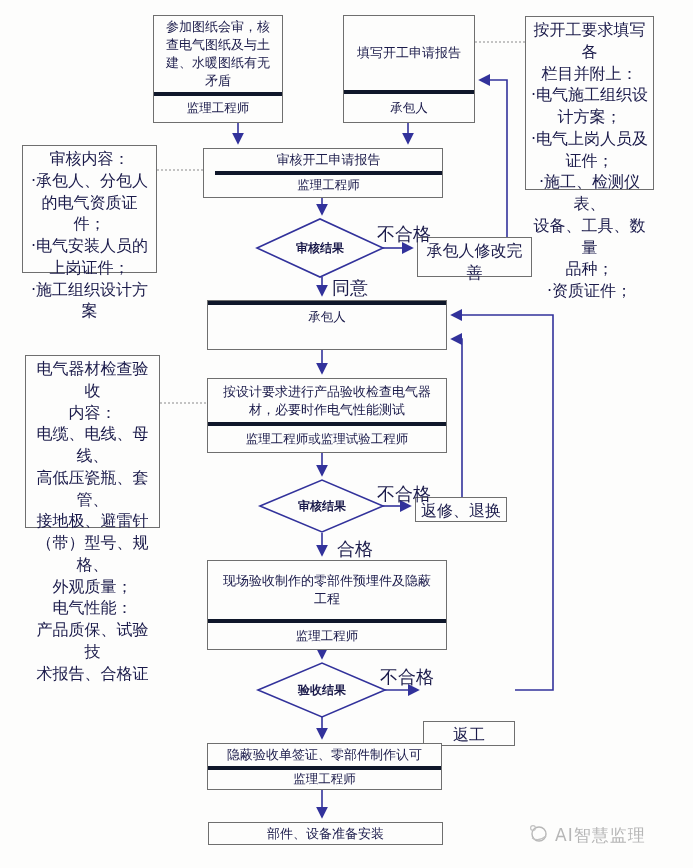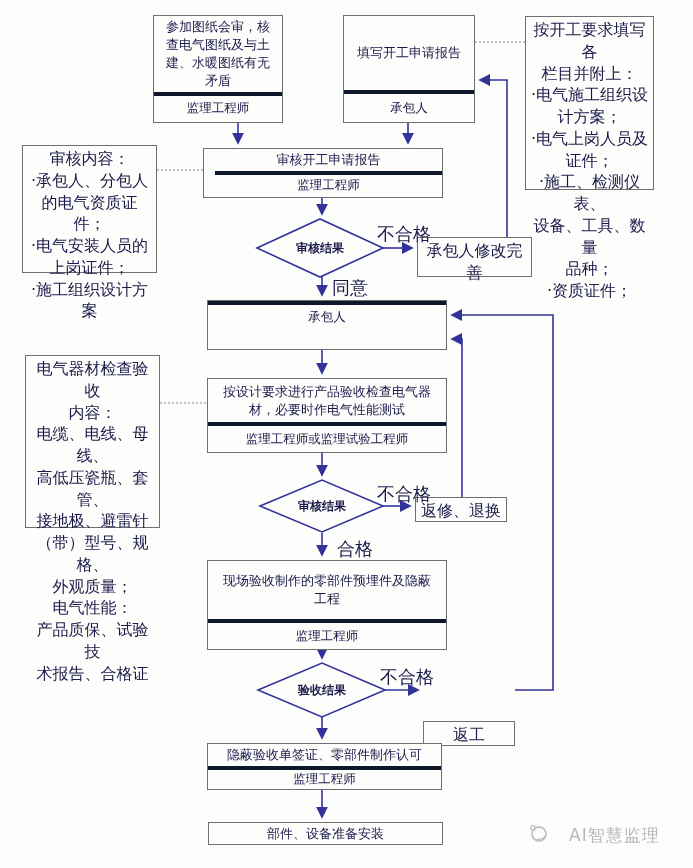--- a/index.html
+++ b/index.html
@@ -24,21 +24,21 @@
   }
   .sidebox .body{font-size:16px;line-height:1.36;}
   .lbl{
     position:absolute;z-index:3;font-size:18px;color:#1a1a4a;white-space:nowrap;
   }
   .dlabel{
     position:absolute;z-index:3;font-size:12px;color:#1a1a4a;text-align:center;
     display:flex;align-items:center;justify-content:center;font-weight:bold;
   }
   .watermark{
-    position:absolute;z-index:3;display:flex;align-items:center;gap:20px;
+    position:absolute;z-index:3;display:flex;align-items:center;gap:6px;
     color:#b6b6b6;font-size:17px;letter-spacing:1px;
   }
   .wm-icon{display:inline-block;}
 </style>
 </head>
 <body>
 
 <div class="stage">
 
   <svg class="wires" viewBox="0 0 693 868" xmlns="http://www.w3.org/2000/svg">

